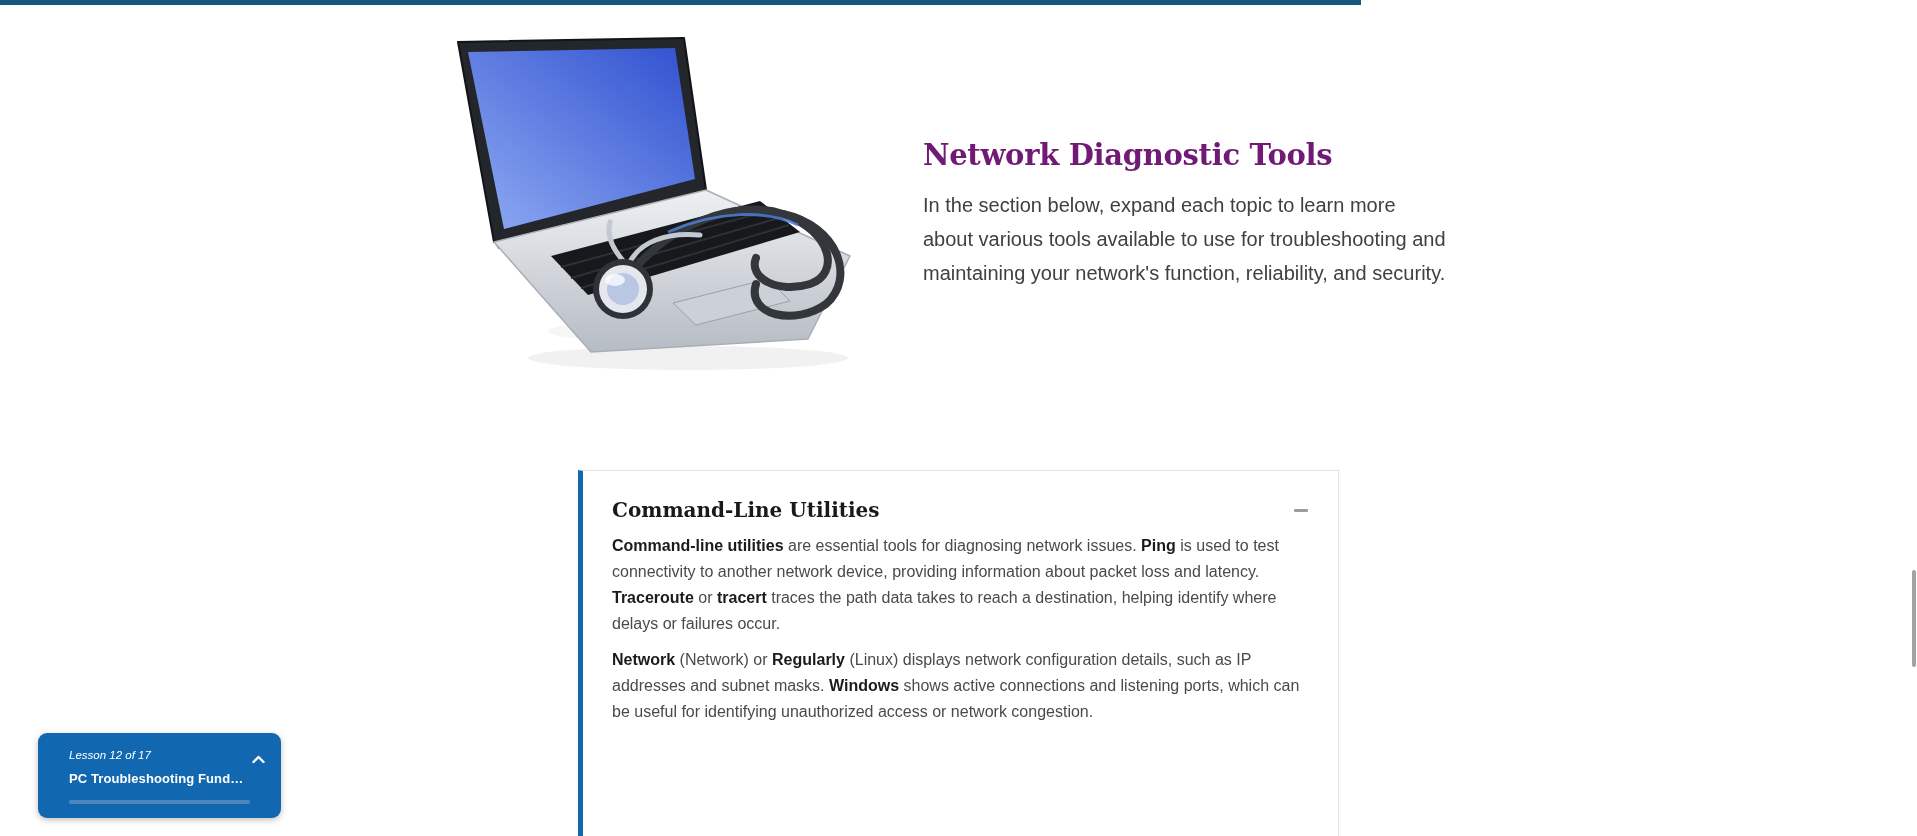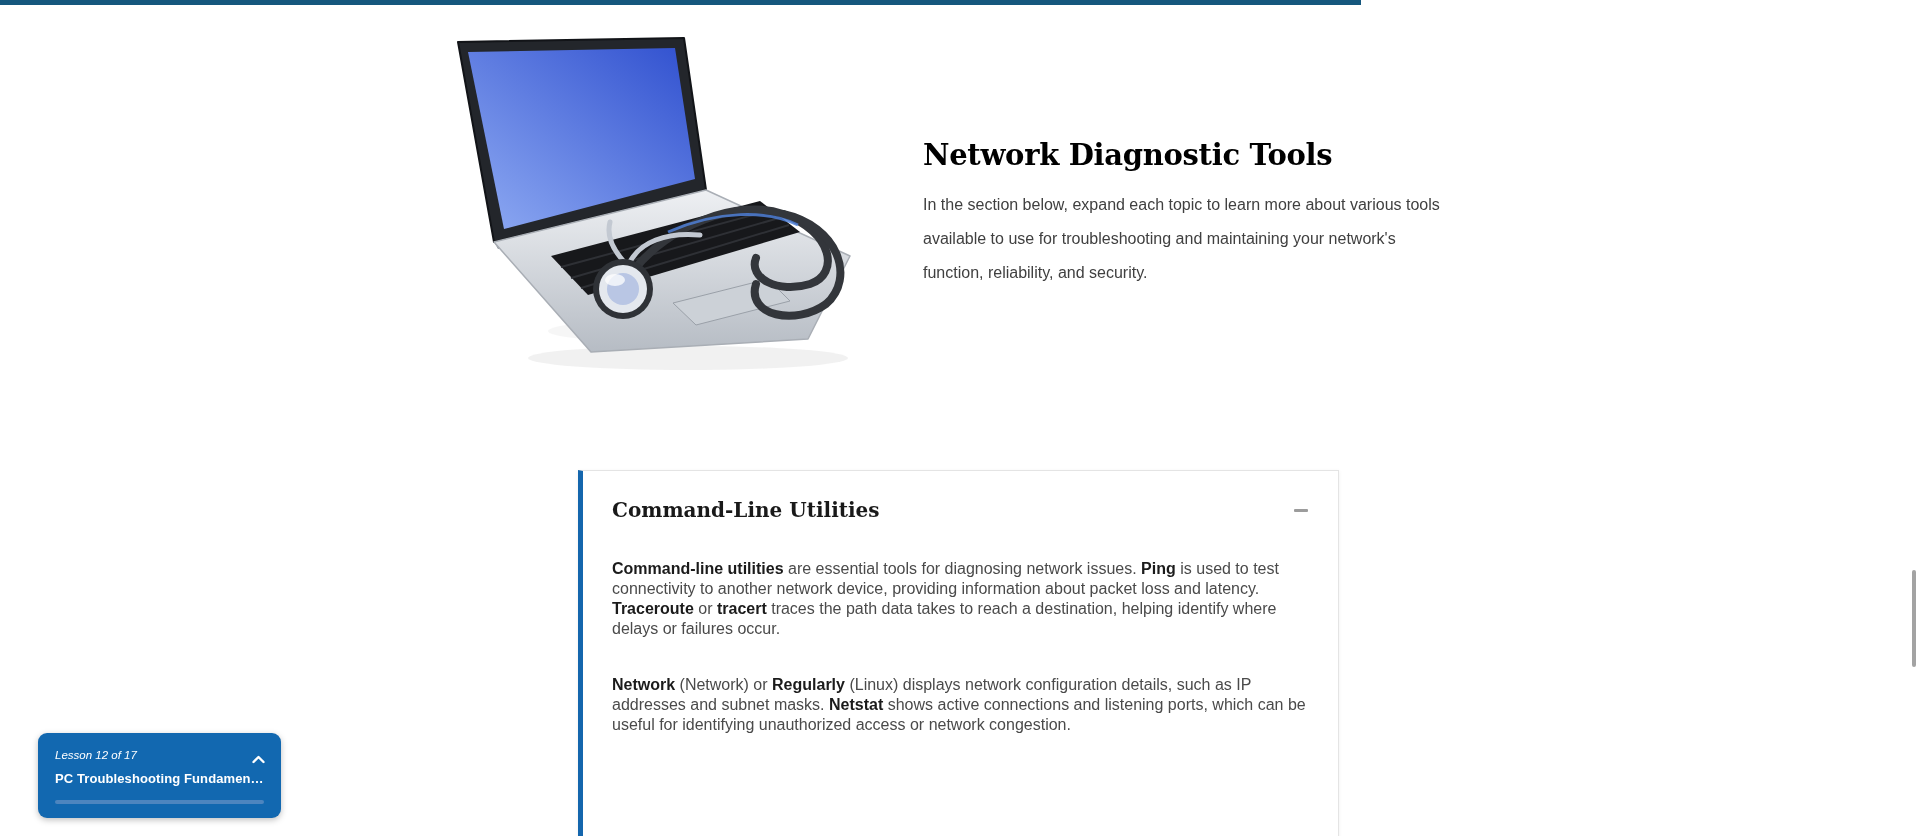--- a/index.html
+++ b/index.html
@@ -16,51 +16,51 @@
   
   .hero-img {
     position: absolute; left: 438px; top: 26px; width: 430px; height: 356px;
   }
   .hero-text {
     position: absolute; left: 923px; top: 138px; width: 525px;
   }
   .hero-text h1 {
     margin: 0 0 16px 0;
     font-family: "DejaVu Serif", serif;
-    font-weight: 700; font-size: 29px; color: #000000; letter-spacing: -0.3px;
+    font-weight: 700; font-size: 29px; color: #701a75; letter-spacing: -0.3px;
   }
   .hero-text p {
-    margin: 0; font-size: 16px; line-height: 34px; color: #404040;
+    margin: 0; font-size: 20px; line-height: 34px; color: #404040;
   }
   
   .card {
     position: absolute; left: 578px; top: 470px; width: 761px; height: 419px;
     background: #fff;
     border-left: 5px solid #1466ad;
     border-top: 1px solid #e4e4e4;
     border-right: 1px solid #e4e4e4;
     box-shadow: 0 1px 4px rgba(0,0,0,0.06);
     padding: 0 30px 0 29px;
   }
   .card-header {
     margin-top: 26px; display: flex; align-items: center; justify-content: space-between;
   }
   .card-header h2 {
     margin: 0; font-family: "DejaVu Serif", serif;
     font-weight: 700; font-size: 20px; line-height: 26px; color: #191919;
   }
   .minus-bar { width: 14px; height: 3px; background: #9c9c9c; border-radius: 1px; cursor: pointer; }
   .card-body p {
-    margin: 36px 0 0 0; font-size: 16px; line-height: 20px; color: #4a4a4a;
+    margin: 10px 0 0 0; font-size: 16px; line-height: 26px; color: #4a4a4a;
   }
   .card-body p span.b { font-weight: 700; color: #1b1b1b; }
   
   .popup {
     position: absolute; left: 38px; top: 733px; width: 243px; height: 85px;
-    background: #1268b0; border-radius: 9px; padding: 15px 17px; color: #fff;
+    background: #1268b0; border-radius: 9px; padding: 15px 31px; color: #fff;
     box-shadow: 0 2px 6px rgba(0,0,0,0.25);
   }
   .lesson-label { font-style: italic; font-size: 11.5px; line-height: 14px; }
   .popup .chev { position: absolute; right: 16px; top: 17px; cursor: pointer; }
   .course-title {
     margin-top: 9px; font-weight: 700; font-size: 13px; line-height: 16px;
     letter-spacing: 0.1px; white-space: nowrap; overflow: hidden; text-overflow: ellipsis;
   }
   .popup-bar { margin-top: 13px; height: 4px; border-radius: 2px; background: #4d85bf; }
   
@@ -121,21 +121,21 @@
   <p>In the section below, expand each topic to learn more about various tools available to use for troubleshooting and maintaining your network's function, reliability, and security.</p>
 </div>
 
 <div class="card">
   <div class="card-header">
     <h2>Command-Line Utilities</h2>
     <div class="minus-bar"></div>
   </div>
   <div class="card-body">
     <p><span class="b">Command-line utilities</span><span> are essential tools for diagnosing network issues. </span><span class="b">Ping</span><span> is used to test connectivity to another network device, providing information about packet loss and latency. </span><span class="b">Traceroute</span><span> or </span><span class="b">tracert</span><span> traces the path data takes to reach a destination, helping identify where delays or failures occur.</span></p>
-    <p><span class="b">Network</span><span> (Network) or </span><span class="b">Regularly</span><span> (Linux) displays network configuration details, such as IP addresses and subnet masks. </span><span class="b">Netstat</span><span> shows active connections and listening ports, which can be useful for identifying unauthorized access or network congestion.</span></p>
+    <p><span class="b">Network</span><span> (Network) or </span><span class="b">Regularly</span><span> (Linux) displays network configuration details, such as IP addresses and subnet masks. </span><span class="b">Windows</span><span> shows active connections and listening ports, which can be useful for identifying unauthorized access or network congestion.</span></p>
   </div>
 </div>
 
 <div class="popup">
   <div class="lesson-label">Lesson 12 of 17</div>
   <div class="chev">
     <svg width="13" height="9" viewBox="0 0 13 9">
         <polyline points="1.5,7 6.5,2 11.5,7" fill="none" stroke="#ffffff" stroke-width="2.4" stroke-linecap="round" stroke-linejoin="round"></polyline>
       </svg>
   </div>

